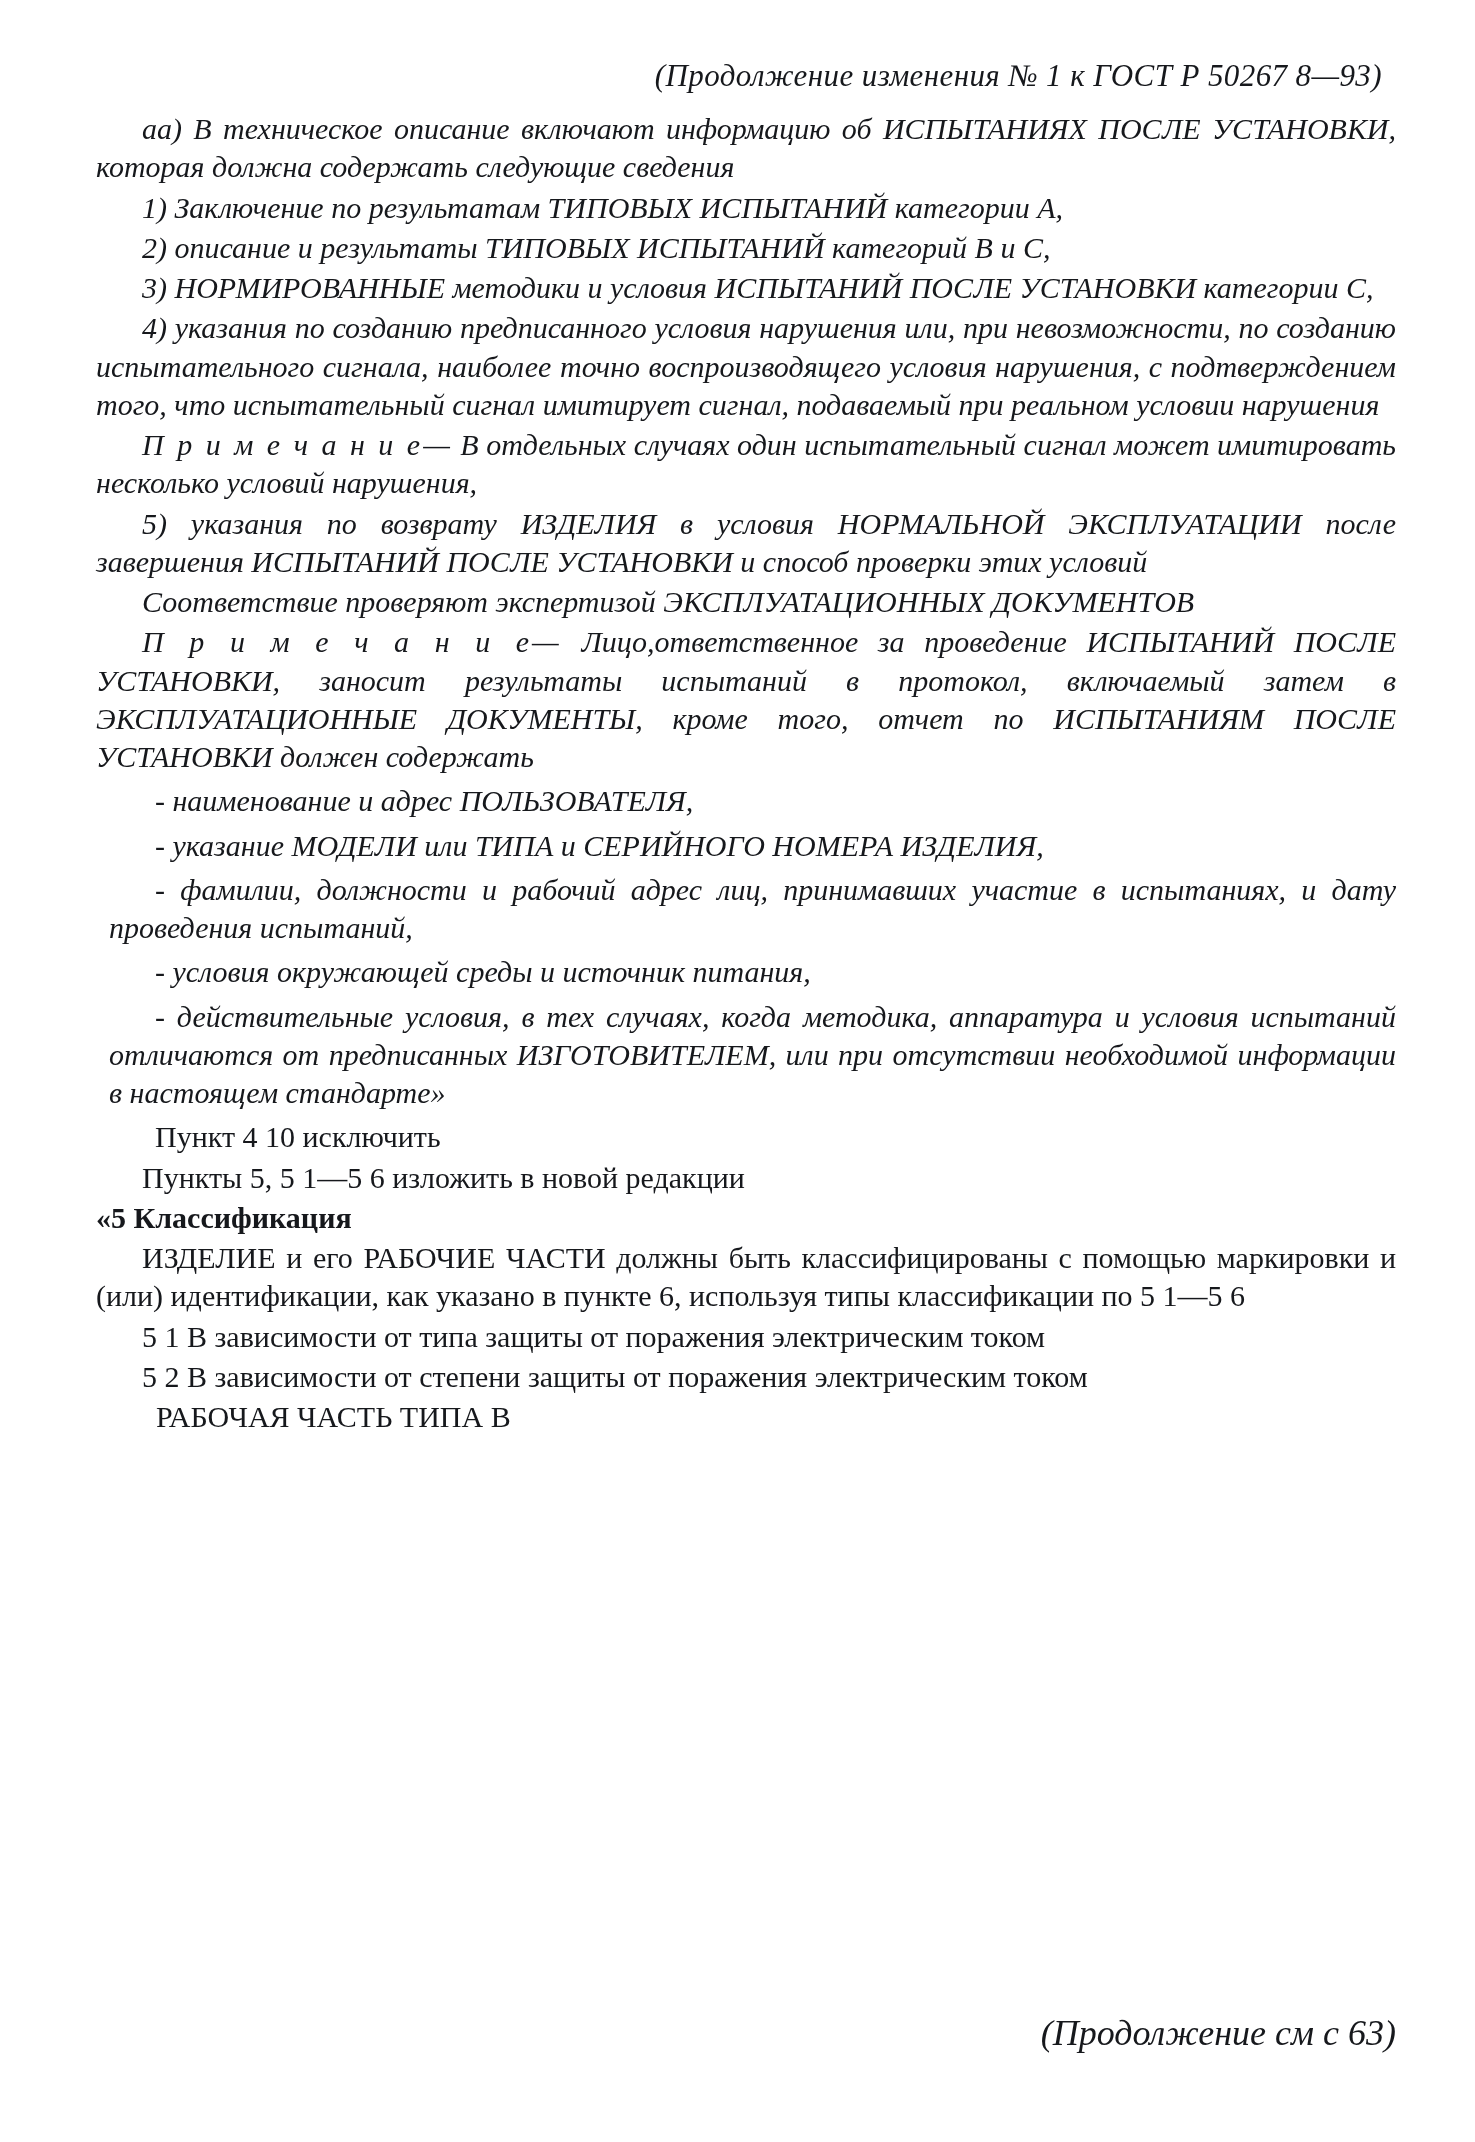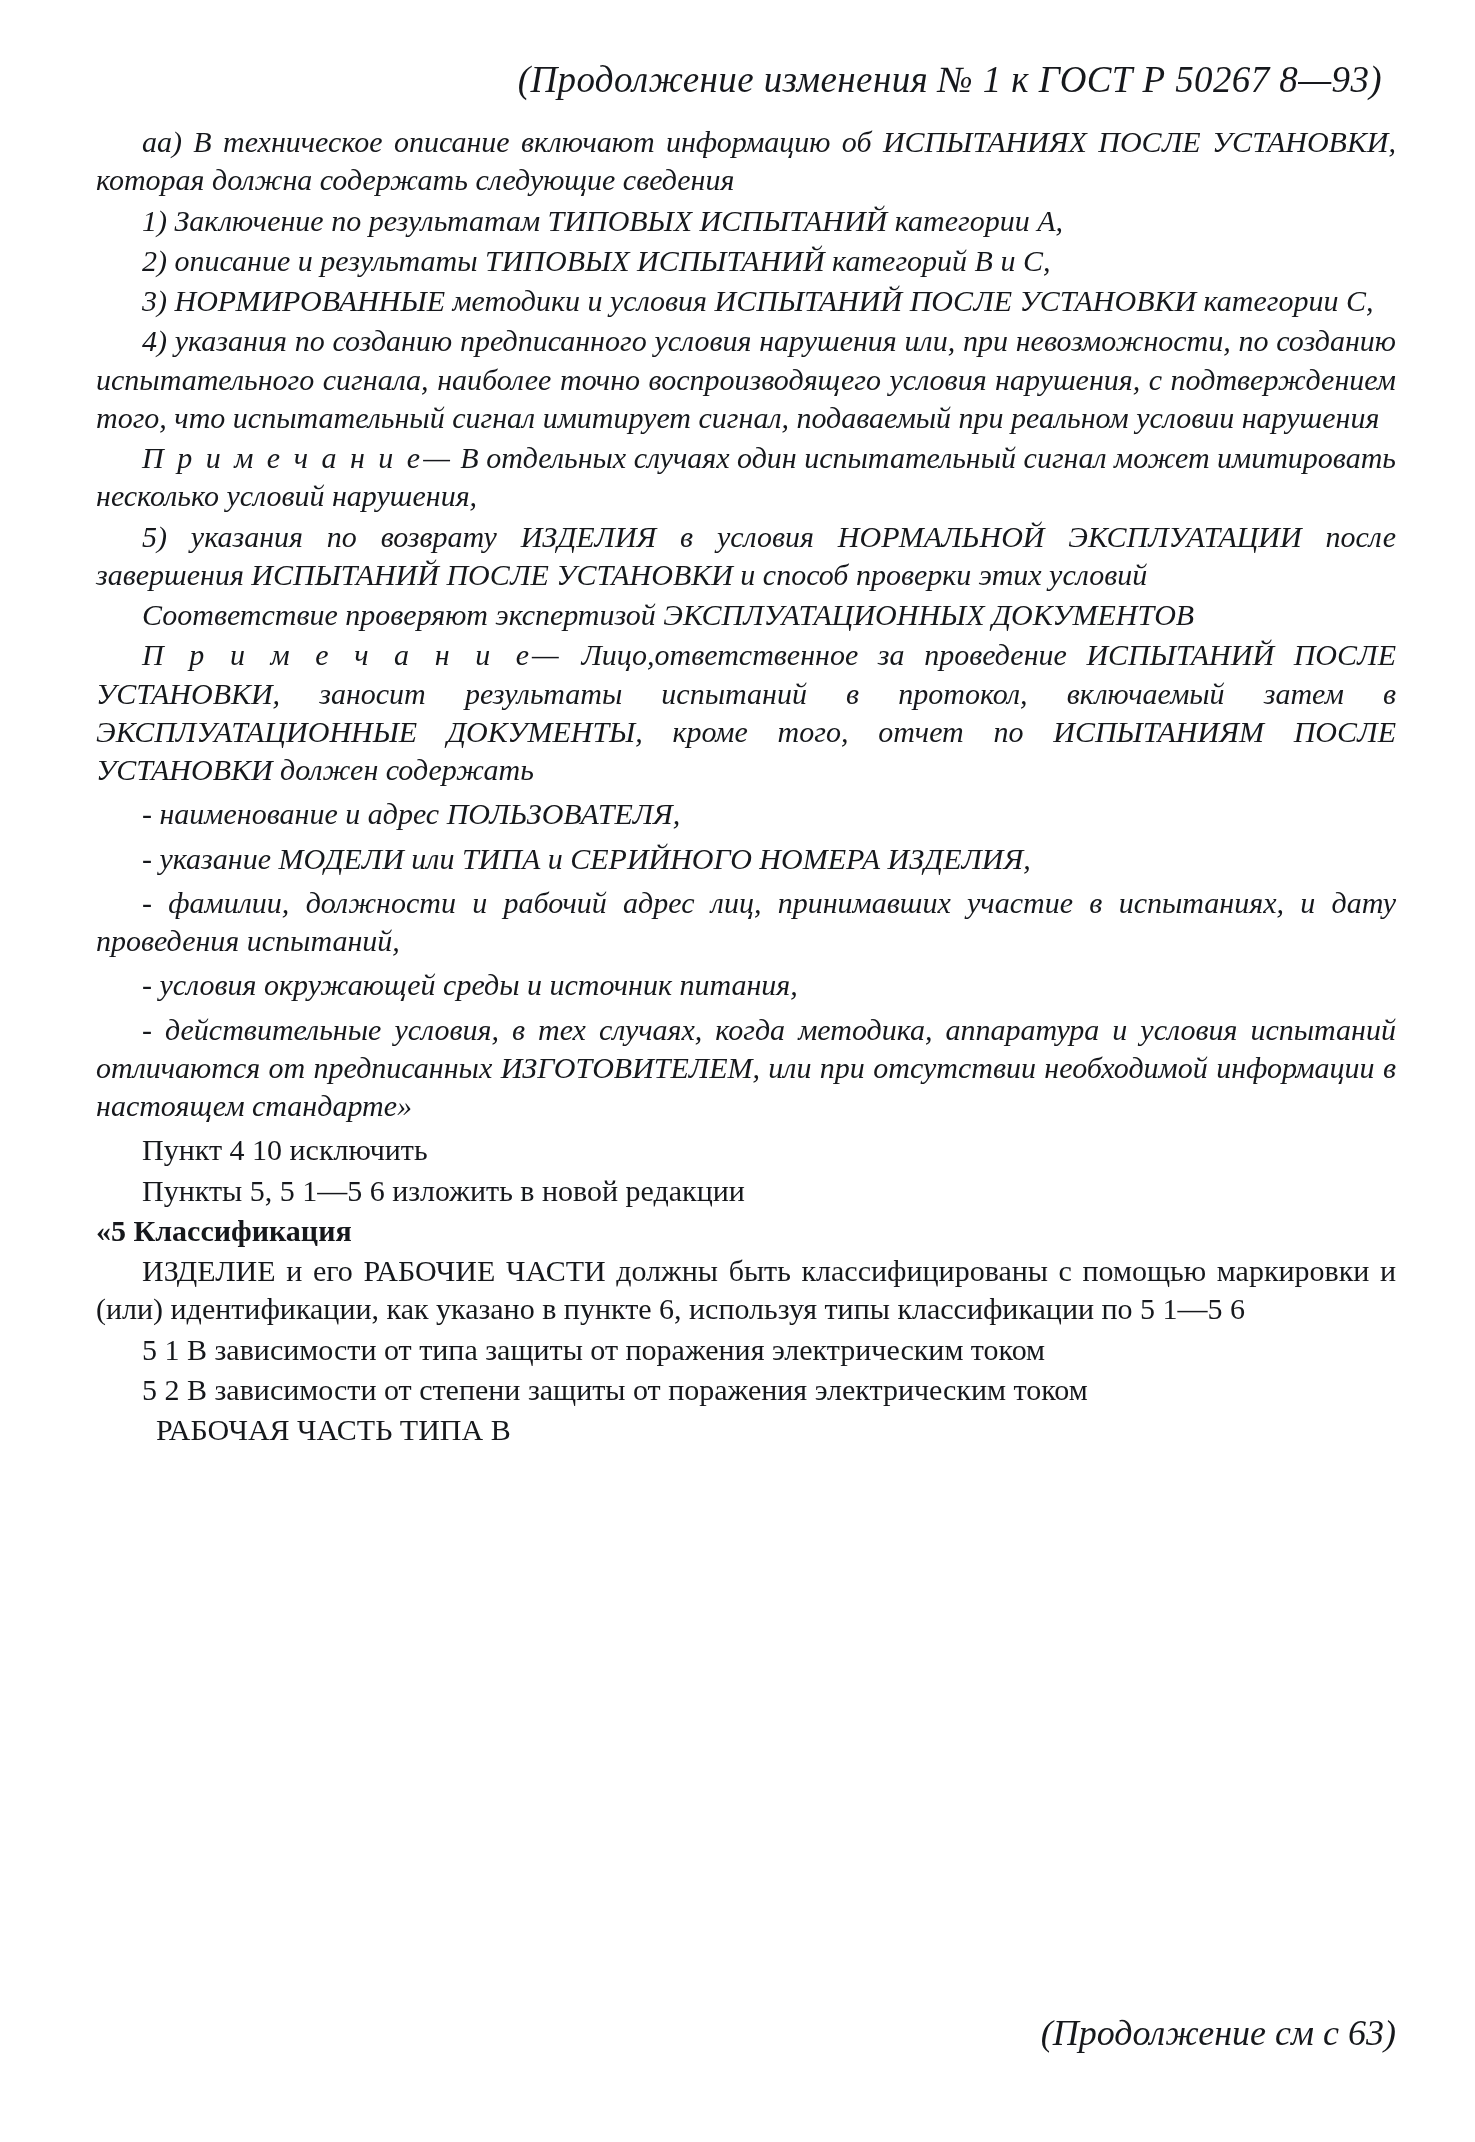--- a/index.html
+++ b/index.html
@@ -20,23 +20,23 @@
   }
   .content {
     position: absolute;
     left: 96px;
     top: 58px;
     width: 1300px;
   }
   .header-line {
     text-align: right;
     font-style: italic;
-    font-size: 37px;
+    font-size: 31px;
     letter-spacing: 0.4px;
-    margin-bottom: 22px;
+    margin-bottom: 16px;
     padding-right: 14px;
     white-space: nowrap;
   }
   p {
     margin: 0 0 2px 0;
     font-size: 30px;
     line-height: 1.275;
     text-align: justify;
     text-justify: inter-word;
   }
@@ -56,20 +56,21 @@
     font-weight: bold;
   }
   .spaced {
     letter-spacing: 3px;
   }
   .block-roman {
     font-style: normal;
   }
   .gap-sm {
     margin-top: 6px;
+    margin-left: 13px;
   }
   .footer-line {
     position: absolute;
     left: 96px;
     top: 2012px;
     width: 1300px;
     text-align: right;
     font-style: italic;
     font-size: 36px;
     padding-right: 10px;

